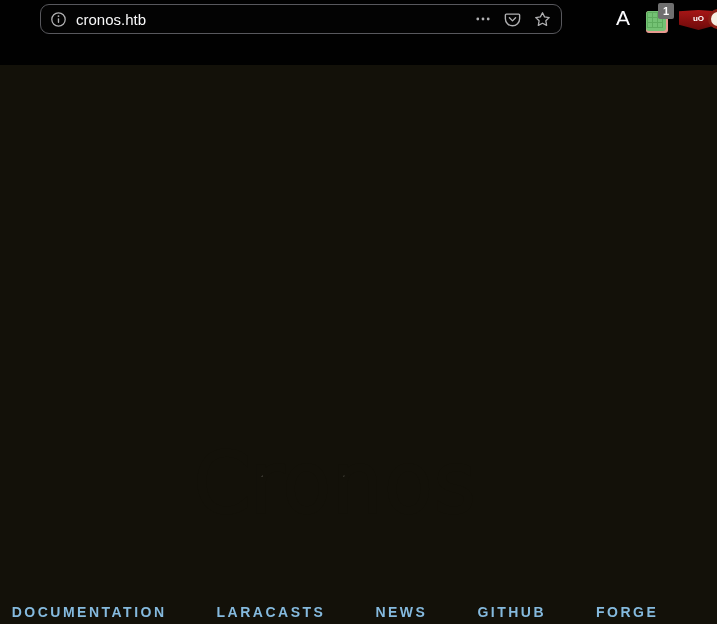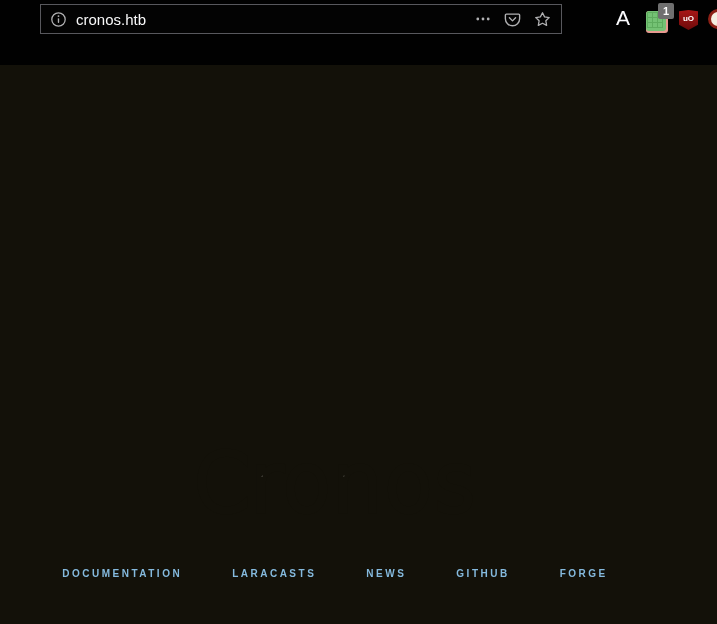--- a/index.html
+++ b/index.html
@@ -17,21 +17,21 @@
     background:var(--page-bg);
     font-family:"Liberation Sans",sans-serif;
   }
   
   .toolbar{
     position:absolute;top:0;left:0;width:717px;height:65px;
     background:var(--toolbar-bg);
   }
   .urlbar{
     position:absolute;left:40px;top:4px;width:520px;height:28px;
-    border:1px solid var(--urlbar-border);border-radius:0;
+    border:1px solid var(--urlbar-border);border-radius:9px;
     background:#030303;display:flex;align-items:center;
   }
   .urlbar .site-info{margin-left:9px;display:flex;align-items:center;}
   .url-text{
     margin-left:9px;font-size:15px;color:var(--url-text);
     white-space:nowrap;
   }
   .urlbar-actions{
     margin-left:auto;display:flex;align-items:center;gap:13px;
     padding-right:10px;
@@ -59,20 +59,21 @@
   }
   .ext-badge{
     position:absolute;left:658px;top:3px;width:16px;height:16px;
     background:#6f6f6f;border-radius:2px;z-index:3;
     color:#fff;font-size:11px;font-weight:bold;line-height:16px;text-align:center;
   }
   .ext-ublock{
     position:absolute;left:679px;top:10px;width:19px;height:20px;z-index:2;
     background:linear-gradient(#a81616,#6d0a0a);
     clip-path:polygon(50% 100%,100% 74%,100% 6%,50% 0%,0% 6%,0% 74%);
+    padding-left:20px;
   }
   .ext-ublock span{
     position:absolute;left:0;right:0;top:4px;text-align:center;
     color:#fff;font-size:8px;font-weight:bold;line-height:9px;
   }
   .ext-partial{
     position:absolute;left:708px;top:9px;width:20px;height:20px;z-index:2;
     border-radius:50%;border:3px solid #8d2016;box-sizing:border-box;
     background:linear-gradient(100deg,#f5efe2 45%,#e8893a 60%);
   }
@@ -89,22 +90,22 @@
     font-size:80px;font-weight:100;line-height:1;letter-spacing:1px;
     color:var(--title-color);
     -webkit-text-stroke:5px var(--page-bg); 
     text-stroke:5px var(--page-bg);
   }
   .links{
     position:absolute;top:503px;left:0;width:100%;
     display:flex;justify-content:center;gap:50px;
   }
   .links a{
-    font-size:10px;font-weight:700;letter-spacing:2.5px;
-    color:var(--link-color);text-decoration:none;white-space:nowrap;
+    font-size:14px;font-weight:700;letter-spacing:2.5px;
+    color:var(--link-color);text-decoration:none;white-space:nowrap;margin-top:36px;
   }
 </style>
 </head>
 <body>
 
 <div class="screen">
 
   <div class="toolbar">
 
     <div class="urlbar">

